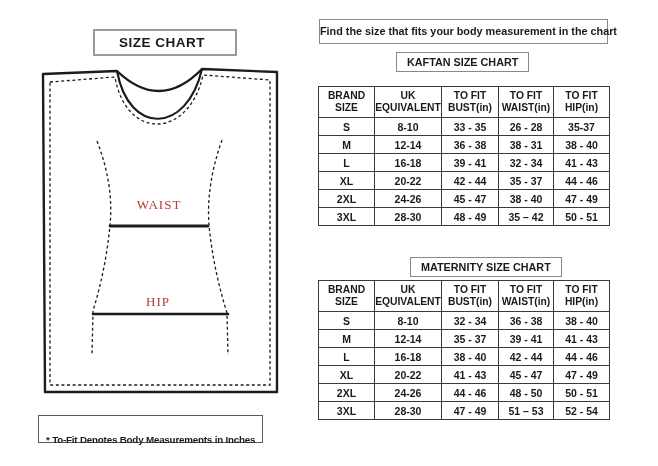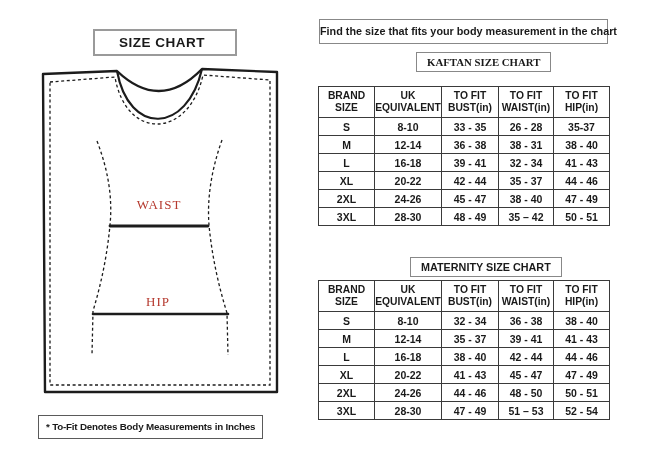--- a/index.html
+++ b/index.html
@@ -11,31 +11,31 @@
   .boxed {
     position:absolute; background:#fff; color:#1a1a1a;
     font-weight:bold; text-align:left; white-space:nowrap;
   }
   .size-chart-box {
     left:93px; top:29px; width:144px; height:27px;
     border:2px solid #9a9a9a; font-size:13.5px; line-height:23px; letter-spacing:0.5px;padding-left:24px;
   }
   .garment-svg { position:absolute; left:35px; top:63px; }
   .footnote-box {
-    left:38px; top:415px; height:24px; padding:0 7px;
+    left:38px; top:415px; height:24px; padding:13px 7px;
     border:1px solid #5a5a5a; font-size:9.8px; line-height:22px; letter-spacing:-0.2px;
   }
   .header-box {
     left:319px; top:19px; width:289px; height:25px;
     border:1px solid #888; font-size:10.8px; line-height:23px;
   }
   .table-title-box {
     border:1px solid #888; font-size:10.8px; line-height:18px; height:20px; padding:0 10px;
   }
-  .kaftan-title { left:416px; top:52px;font-family:Liberation Serif, serif; }
+  .kaftan-title { left:396px; top:52px; }
   .maternity-title { left:410px; top:246px;margin-top:11px; }
   table.size-table {
     position:absolute; left:318px; width:291px;
     border-collapse:collapse; table-layout:fixed; background:#fff;
   }
   .kaftan-table { top:86px; }
   .maternity-table { top:280px; }
   table.size-table th, table.size-table td {
     border:1px solid #3a3a3a; text-align:center; vertical-align:middle;
     color:#1a1a1a; font-weight:bold;

